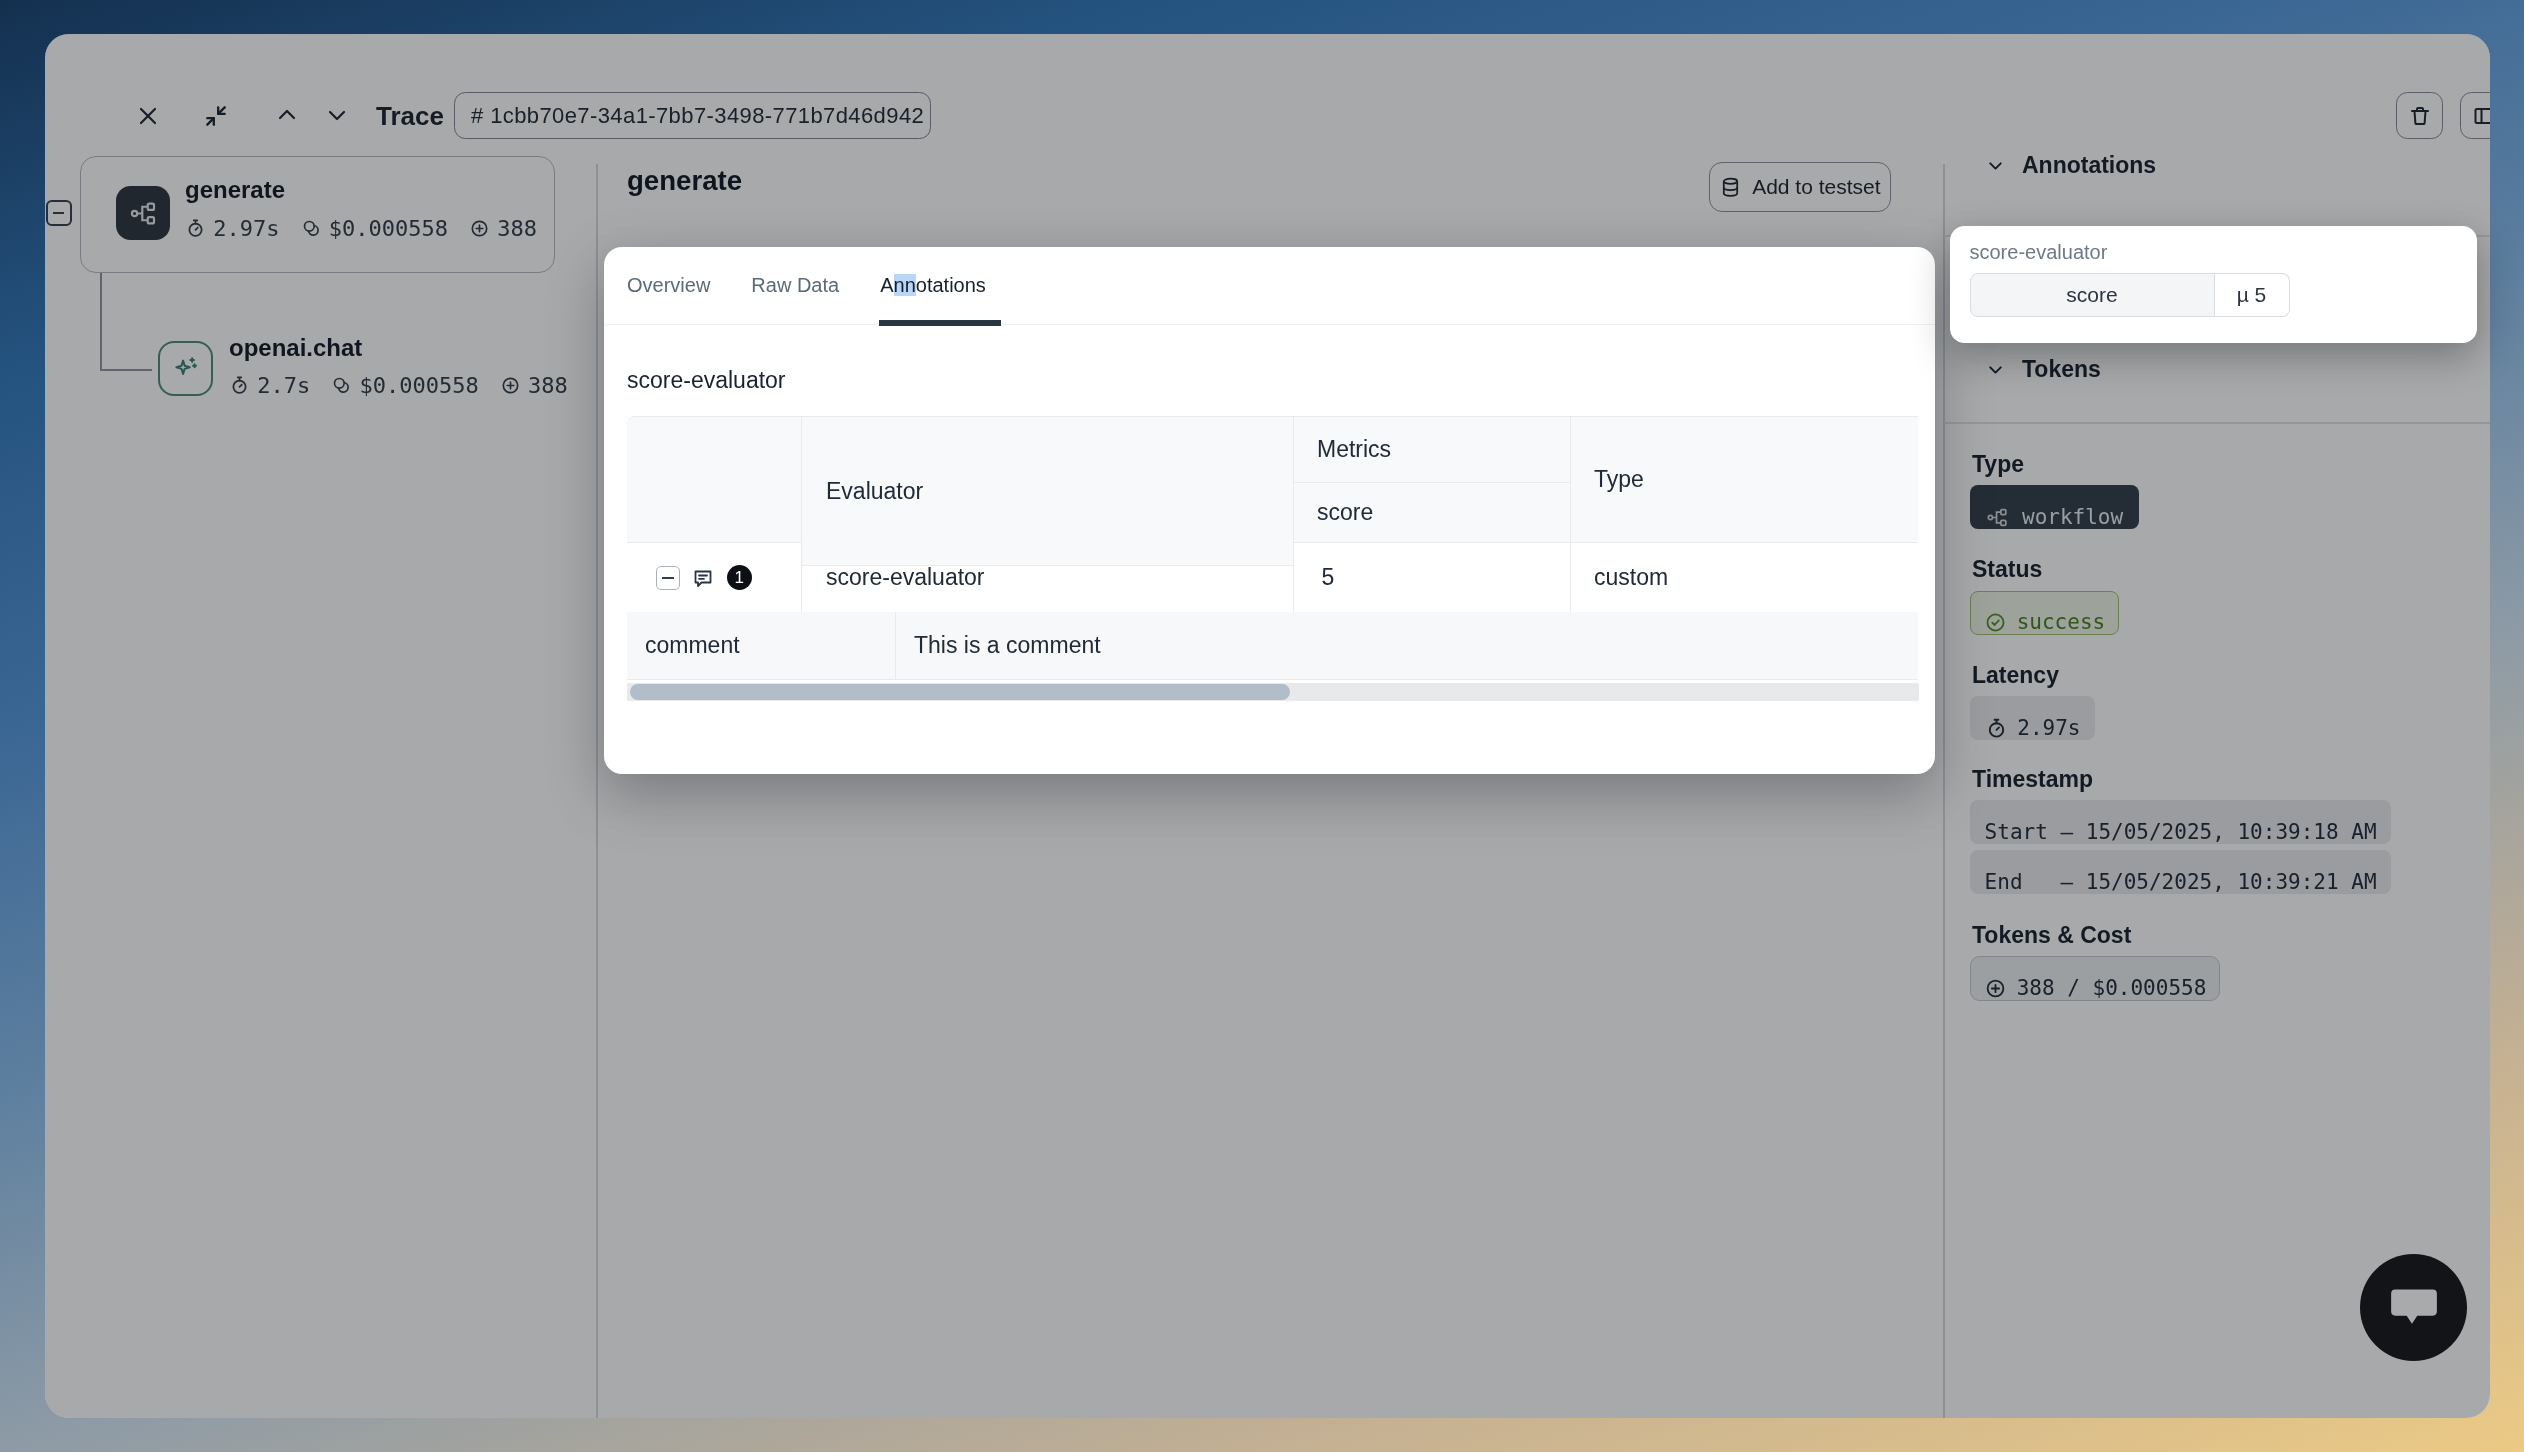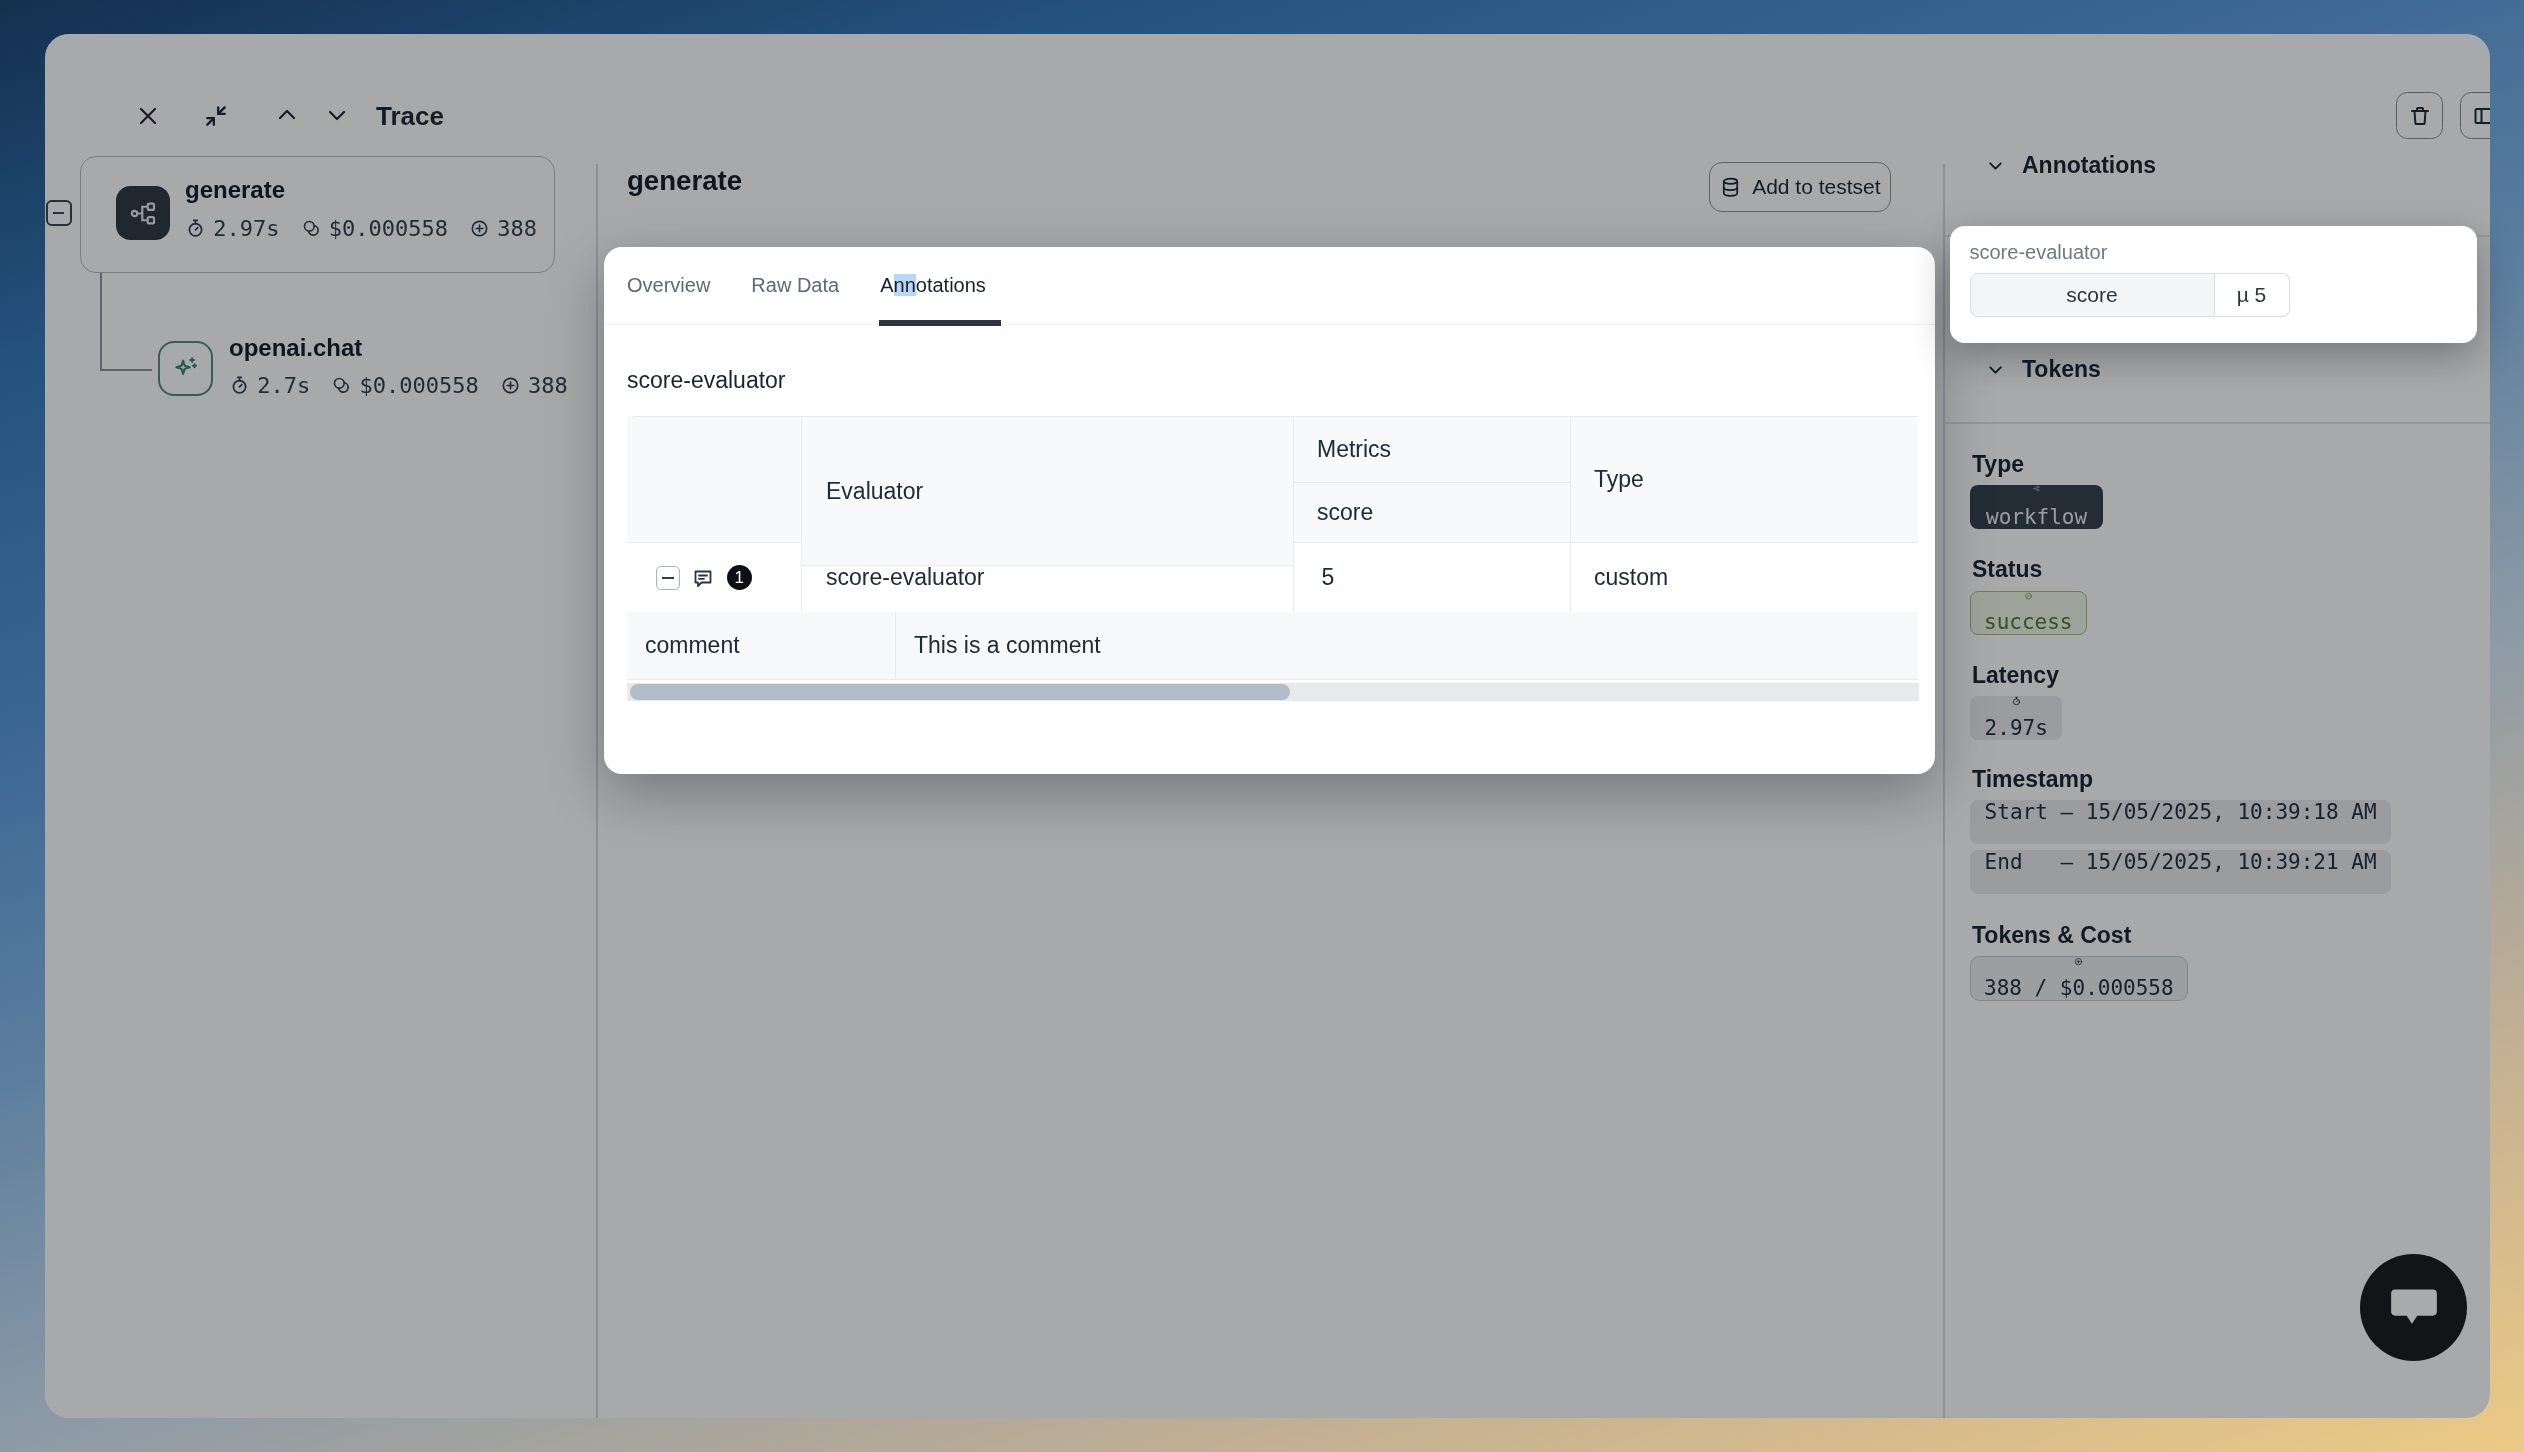--- a/index.html
+++ b/index.html
@@ -72,22 +72,22 @@
   .mini-box i{display:block;width:11.4px;height:2px;background:#333e4a;}
   .cbadge{width:25px;height:25px;border-radius:50%;background:#0c0f13;color:#fff;font-size:17px;
     display:flex;align-items:center;justify-content:center;}
   .hscroll{position:absolute;left:23px;top:436px;width:1292px;height:18px;background:#e8e9ea;}
   .hthumb{position:absolute;left:3.2px;top:0.8px;width:660px;height:16px;border-radius:8px;background:#b1bdc8;cursor:pointer;}
 
   
   .sec-hdr{position:absolute;display:flex;align-items:center;gap:16px;color:#19232f;font-size:23px;font-weight:600;cursor:pointer;}
   .rp-border{position:absolute;left:1944px;width:546px;height:1.6px;background:#dfe3e7;}
   .dlabel{position:absolute;left:1972px;font-size:23px;font-weight:600;color:#18222e;}
-  .badge{position:absolute;left:1970px;height:44px;display:flex;align-items:center;border-radius:8px;
-    font-family:"DejaVu Sans Mono",monospace;font-size:21px;flex-direction:column;}
+  .badge{position:absolute;left:1970px;height:44px;display:flex;align-items:flex-end;border-radius:8px;
+    font-family:"DejaVu Sans Mono",monospace;font-size:21px;}
   .b-wf{background:#333e49;color:#e8ebee;padding:0 16px;gap:13px;}
   .b-ok{background:#edf3e4;border:1.6px solid #9ec172;color:#477e22;padding:0 13px;gap:9.7px;box-sizing:border-box;}
   .b-gray{background:#e8eaec;color:#222d39;padding:0 14.6px;gap:9.7px;}
   .b-tok{background:#eceef0;border:1.6px solid #c2c8ce;color:#222d39;padding:0 13px;gap:9.7px;box-sizing:border-box;height:45px;border-radius:9.7px;}
   .pre{white-space:pre;}
 
   
   .anno-card{position:absolute;left:1950px;top:226px;width:527px;height:117px;background:#fff;border-radius:14.6px;
     box-shadow:0 13px 39px rgba(8,14,20,.32);z-index:10;}
   .anno-label{position:absolute;left:19.5px;top:14.6px;font-size:20px;color:#6e7987;}
@@ -125,20 +125,21 @@
     <svg width="24" height="24" viewBox="0 0 24 24" fill="none" stroke="currentColor" stroke-width="2.2" stroke-linecap="round" stroke-linejoin="round">
         <polyline points="5 15 12 8 19 15"></polyline>
       </svg>
   </div>
   <div class="icon-btn hdr-dn">
     <svg width="24" height="24" viewBox="0 0 24 24" fill="none" stroke="currentColor" stroke-width="2.2" stroke-linecap="round" stroke-linejoin="round">
         <polyline points="5 9 12 16 19 9"></polyline>
       </svg>
   </div>
   <div class="hdr-title">Trace</div>
+  <div class="hdr-badge"># 1cbb70e7-34a1-7bb7-3498-771b7d46d942</div>
   <div class="hdr-sq hdr-trash">
     <svg width="24" height="24" viewBox="0 0 24 24" fill="none" stroke="currentColor" stroke-width="2" stroke-linecap="round" stroke-linejoin="round">
       <path d="M4 7h16"></path>
         <path d="M9 7V4.8A1 1 0 0 1 10 4h4a1 1 0 0 1 1 1V7"></path>
         <path d="M6.5 7l.9 12.2a1 1 0 0 0 1 .8h7.2a1 1 0 0 0 1-.8L17.5 7"></path>
       </svg>
   </div>
   <div class="hdr-sq hdr-panel">
     <svg width="24" height="24" viewBox="0 0 24 24" fill="none" stroke="currentColor" stroke-width="2" stroke-linejoin="round">
       <rect x="3.5" y="5" width="17" height="14" rx="1.5"></rect>

